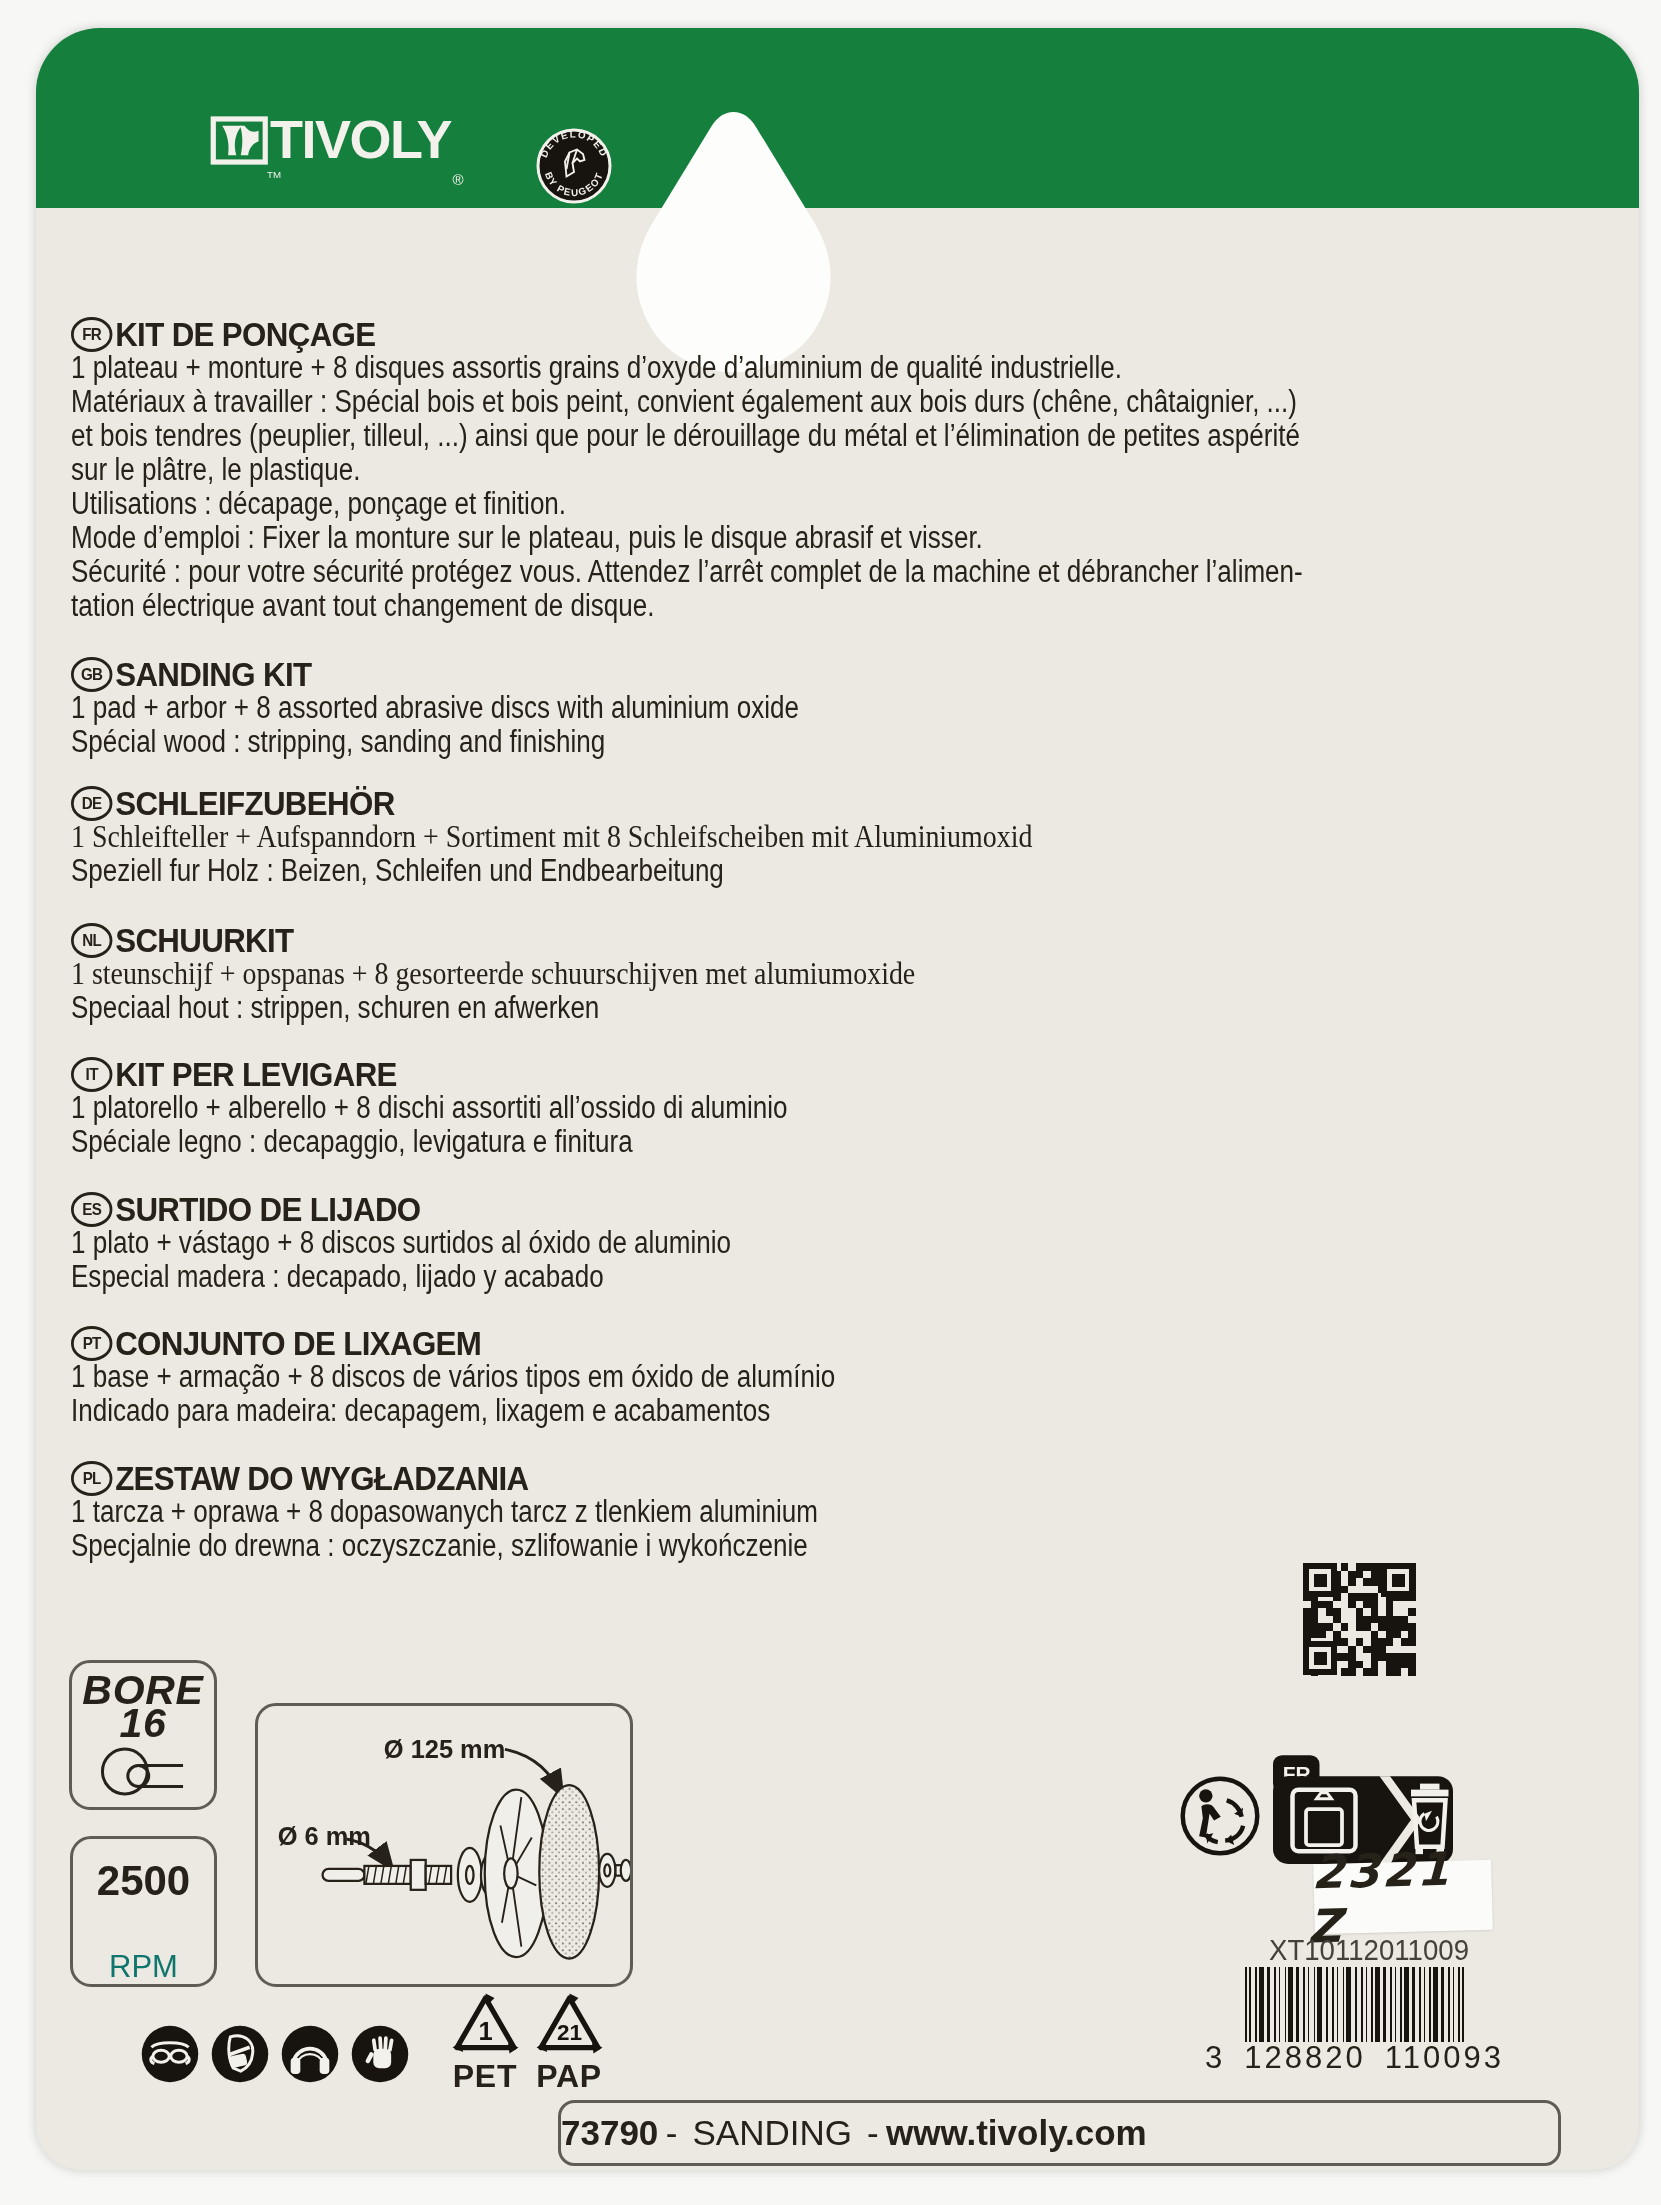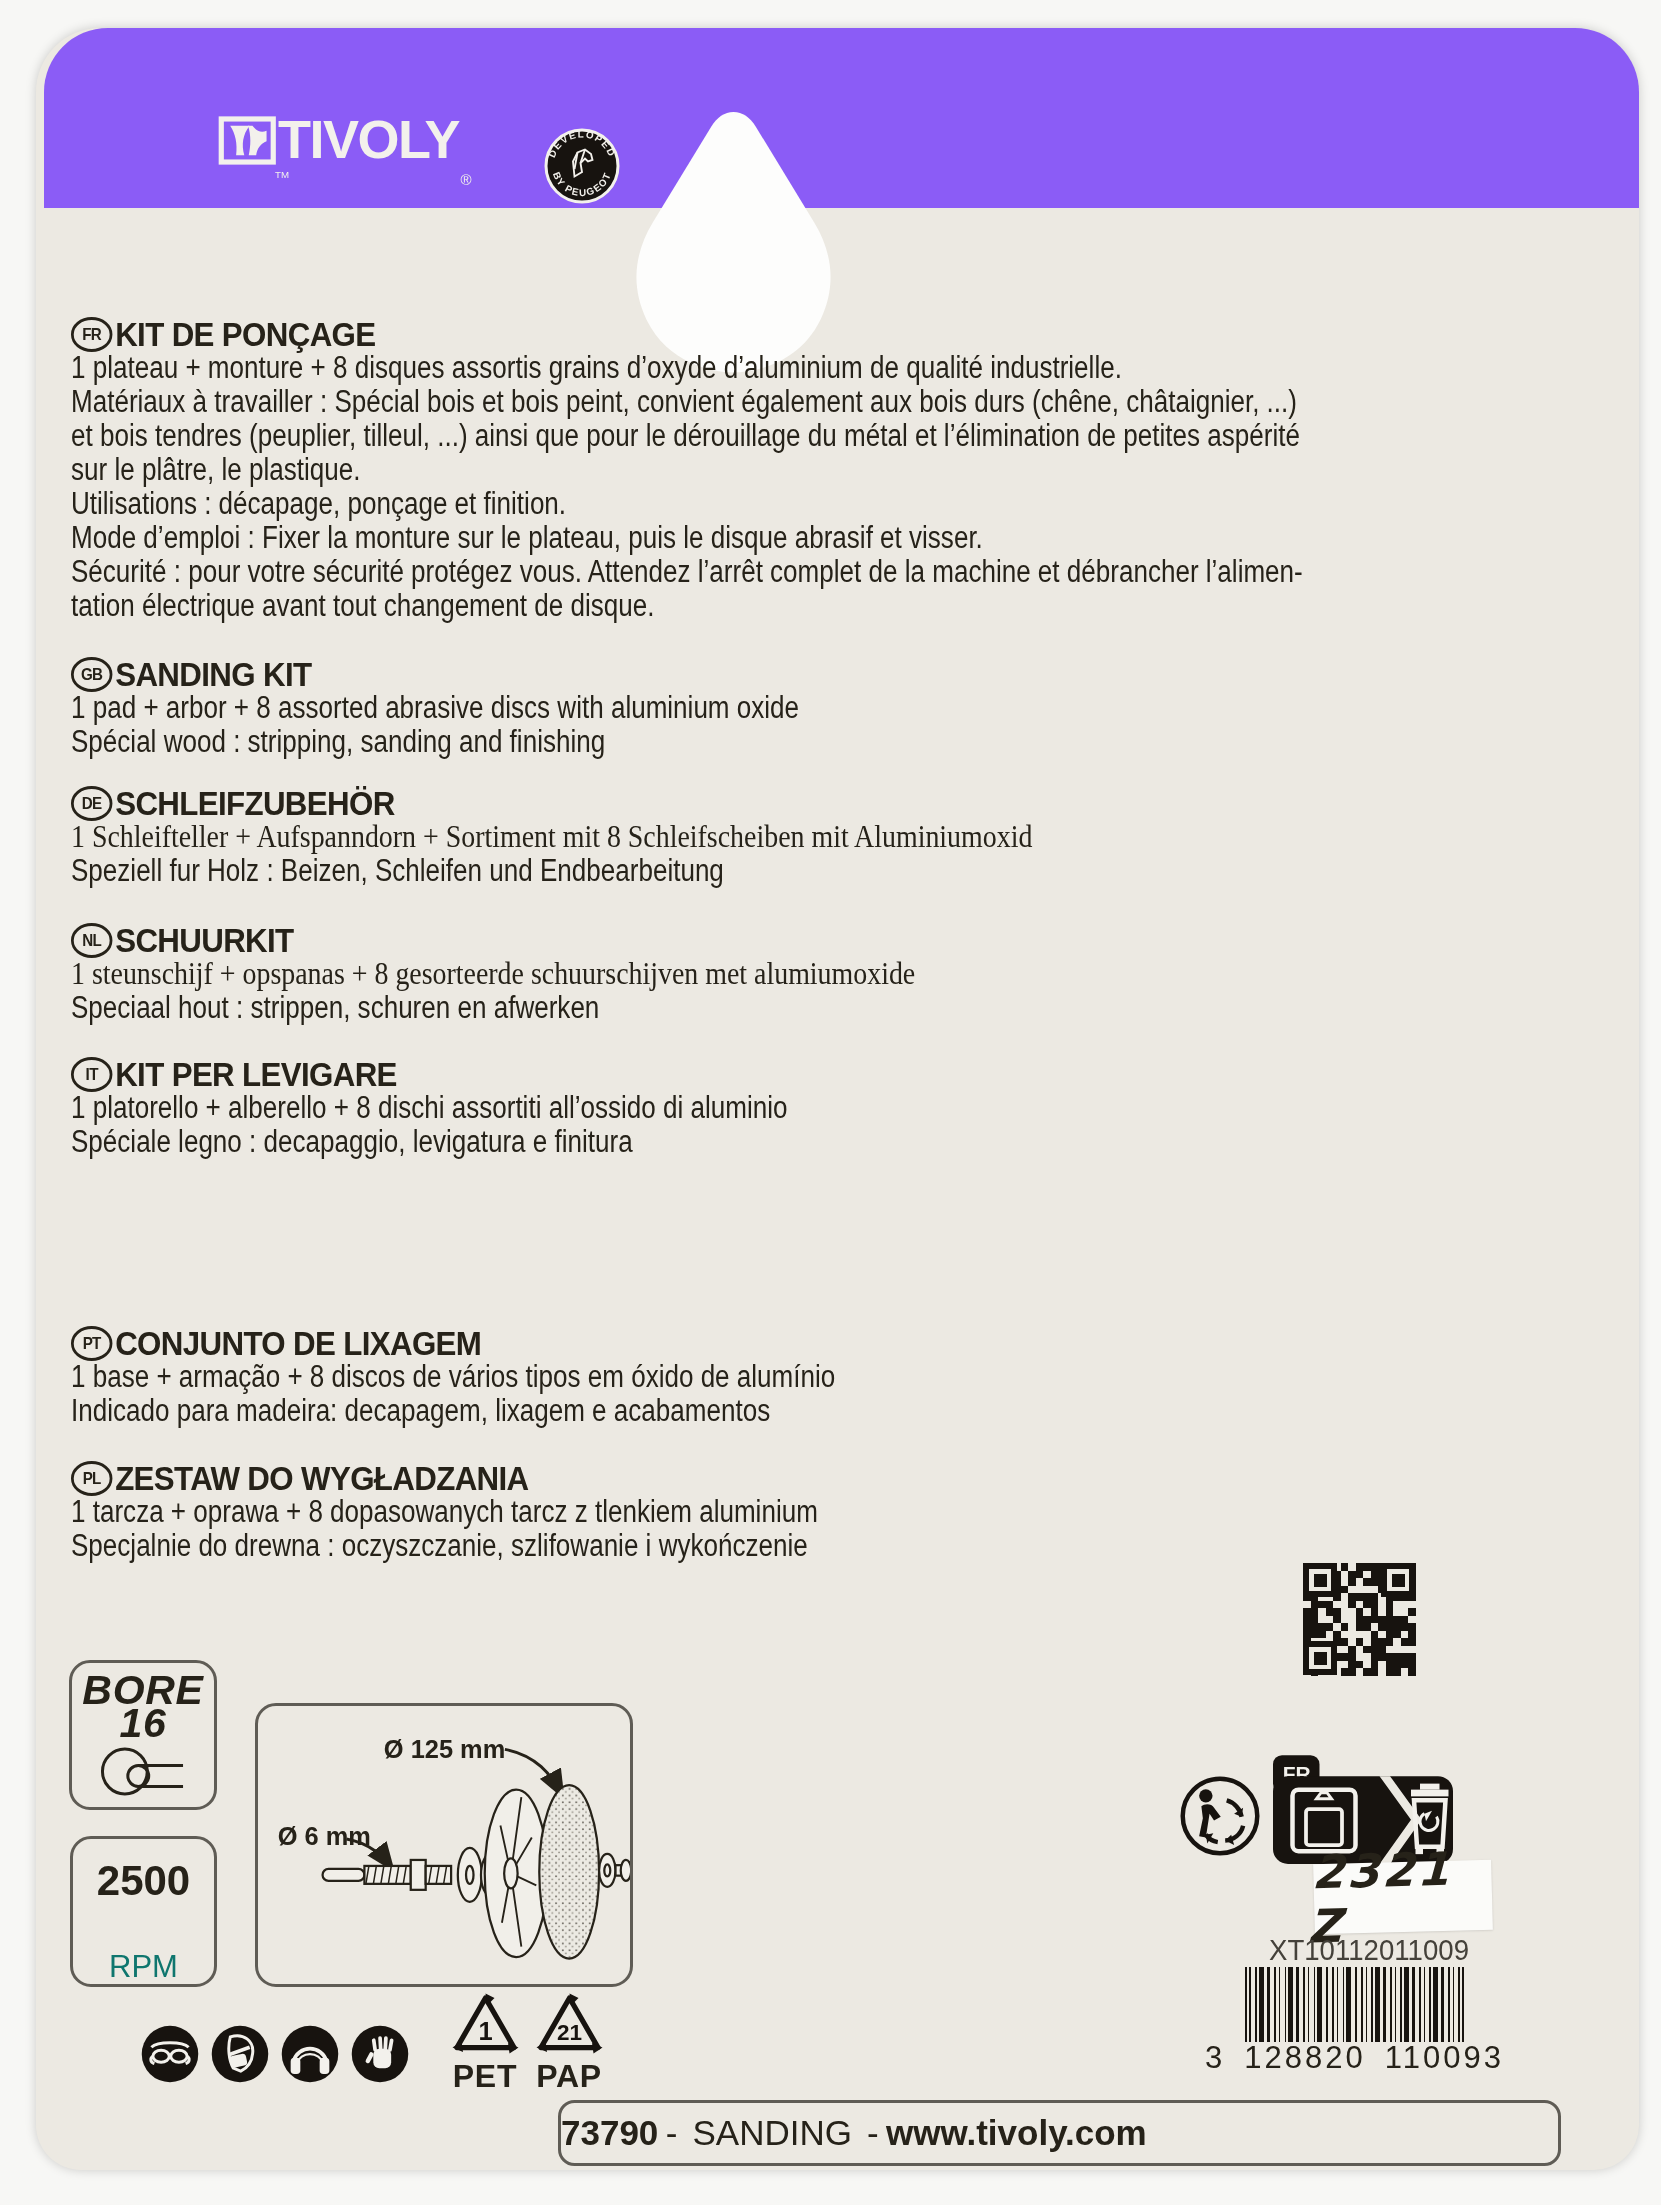--- a/index.html
+++ b/index.html
@@ -1,20 +1,20 @@
 <!DOCTYPE html>
 <html style="font-size:12px"><head>
 <meta charset="utf-8">
 <style>
   html,body{margin:0;padding:0;}
   body{width:1661px;height:2205px;background:#f7f7f5;position:relative;overflow:hidden;
        font-family:"Liberation Sans",sans-serif;color:#262219;}
   .card{position:absolute;left:36px;top:28.4px;width:1603px;height:2142px;background:#ECE9E2;
         border-radius:64px 64px 45px 45px;box-shadow:0 0 10.5px rgba(0,0,0,.18);}
-  .header{position:absolute;left:8px;top:0;right:0;height:180px;background:#8b5cf6;
+  .header{position:absolute;left:0;top:0;right:0;height:180px;background:#15803d;
           border-radius:64px 64px 0 0;}
   
   .logo-row{position:absolute;left:174px;top:88px;display:flex;align-items:flex-start;}
   .wordmark{font-weight:bold;font-size:54px;letter-spacing:-1.5px;color:#f3f1ec;line-height:46px;
             transform:scaleX(.92);transform-origin:left top;}
   .reg{font-size:15px;color:#f3f1ec;vertical-align:bottom;position:relative;top:25.5px;left:1.5px;}
   .tm{position:absolute;left:231px;top:141px;font-size:9.7px;color:#f3f1ec;}
   .badge{position:absolute;left:499px;top:99px;width:78px;height:78px;}
   
   .hang{position:absolute;left:585px;top:75px;width:225px;height:277px;}
@@ -167,20 +167,28 @@
 
   <div class="sec" style="top:1029px">
     <div class="sec-head">
       <span class="lang-badge">IT</span>
       <span class="sec-title">KIT PER LEVIGARE</span>
     </div>
     <div class="line">1 platorello + alberello + 8 dischi assortiti all’ossido di aluminio</div>
     <div class="line">Spéciale legno : decapaggio, levigatura e finitura</div>
   </div>
 
+  <div class="sec" style="top:1164px">
+    <div class="sec-head">
+      <span class="lang-badge">ES</span>
+      <span class="sec-title">SURTIDO DE LIJADO</span>
+    </div>
+    <div class="line">1 plato + vástago + 8 discos surtidos al óxido de aluminio</div>
+    <div class="line">Especial madera : decapado, lijado y acabado</div>
+  </div>
 
   <div class="sec" style="top:1298px">
     <div class="sec-head">
       <span class="lang-badge">PT</span>
       <span class="sec-title">CONJUNTO DE LIXAGEM</span>
     </div>
     <div class="line">1 base + armação + 8 discos de vários tipos em óxido de alumínio</div>
     <div class="line">Indicado para madeira: decapagem, lixagem e acabamentos</div>
   </div>
 

